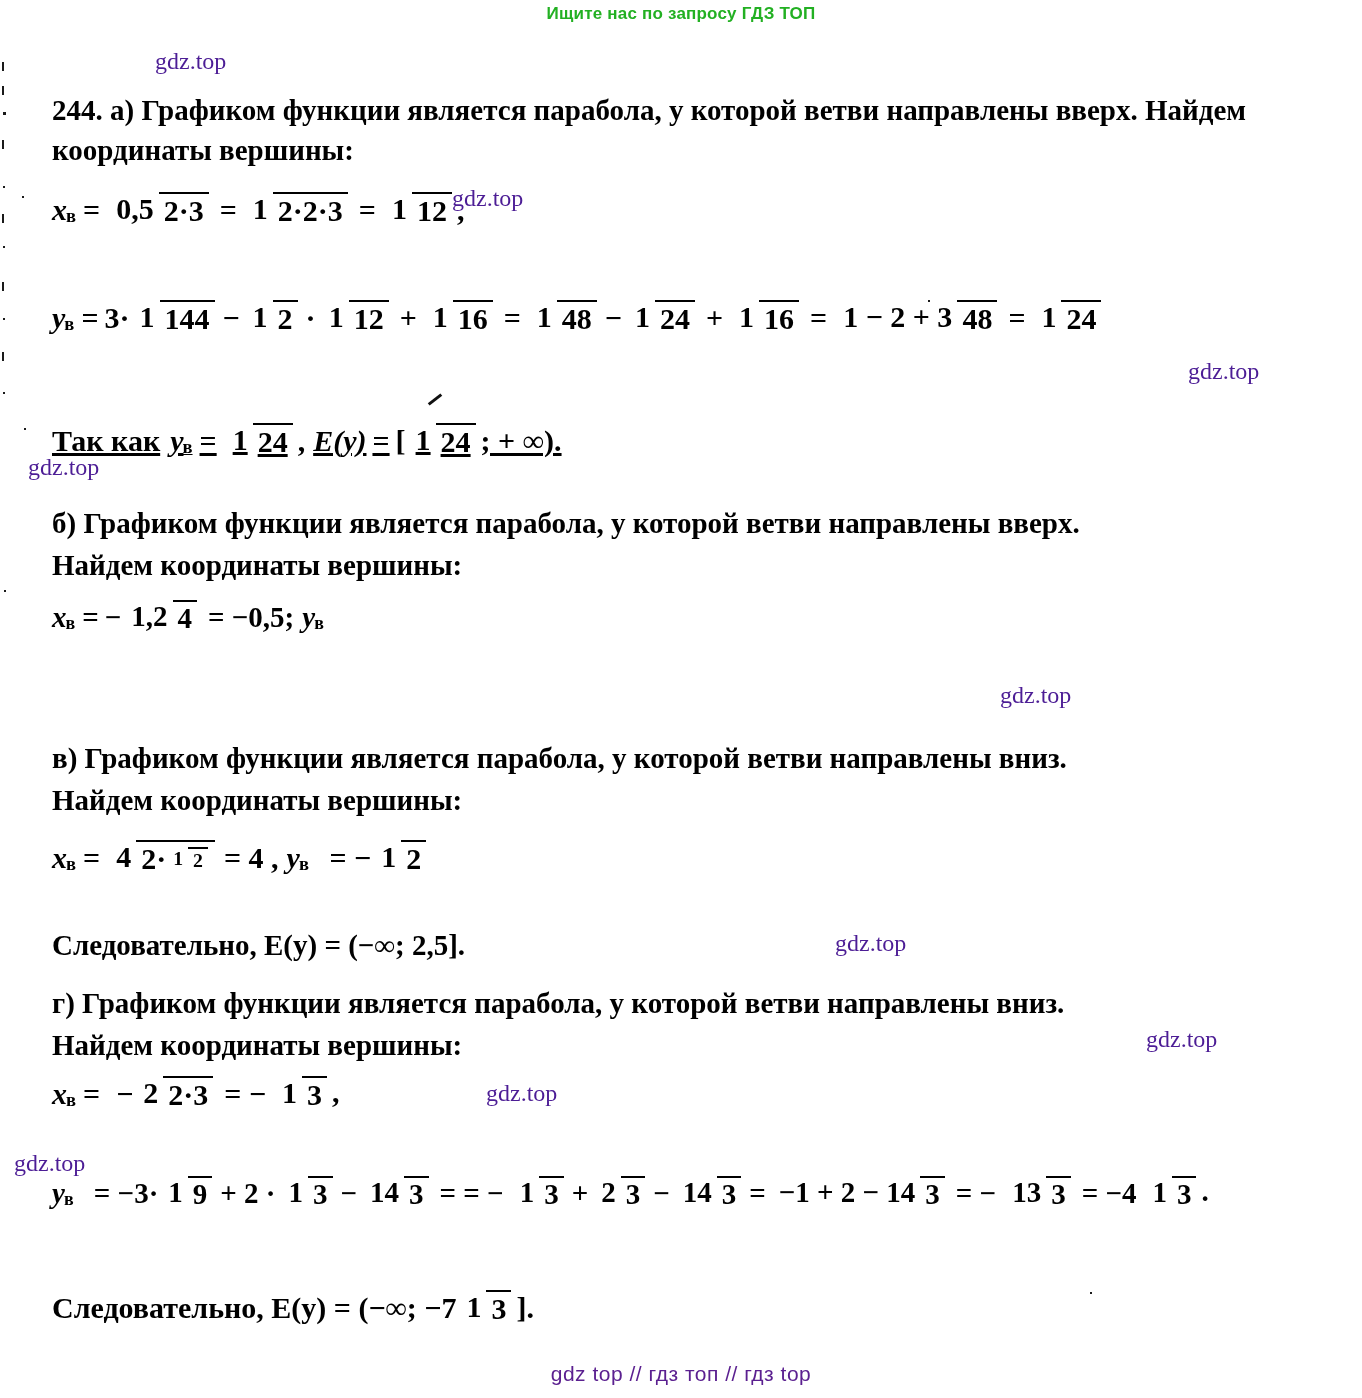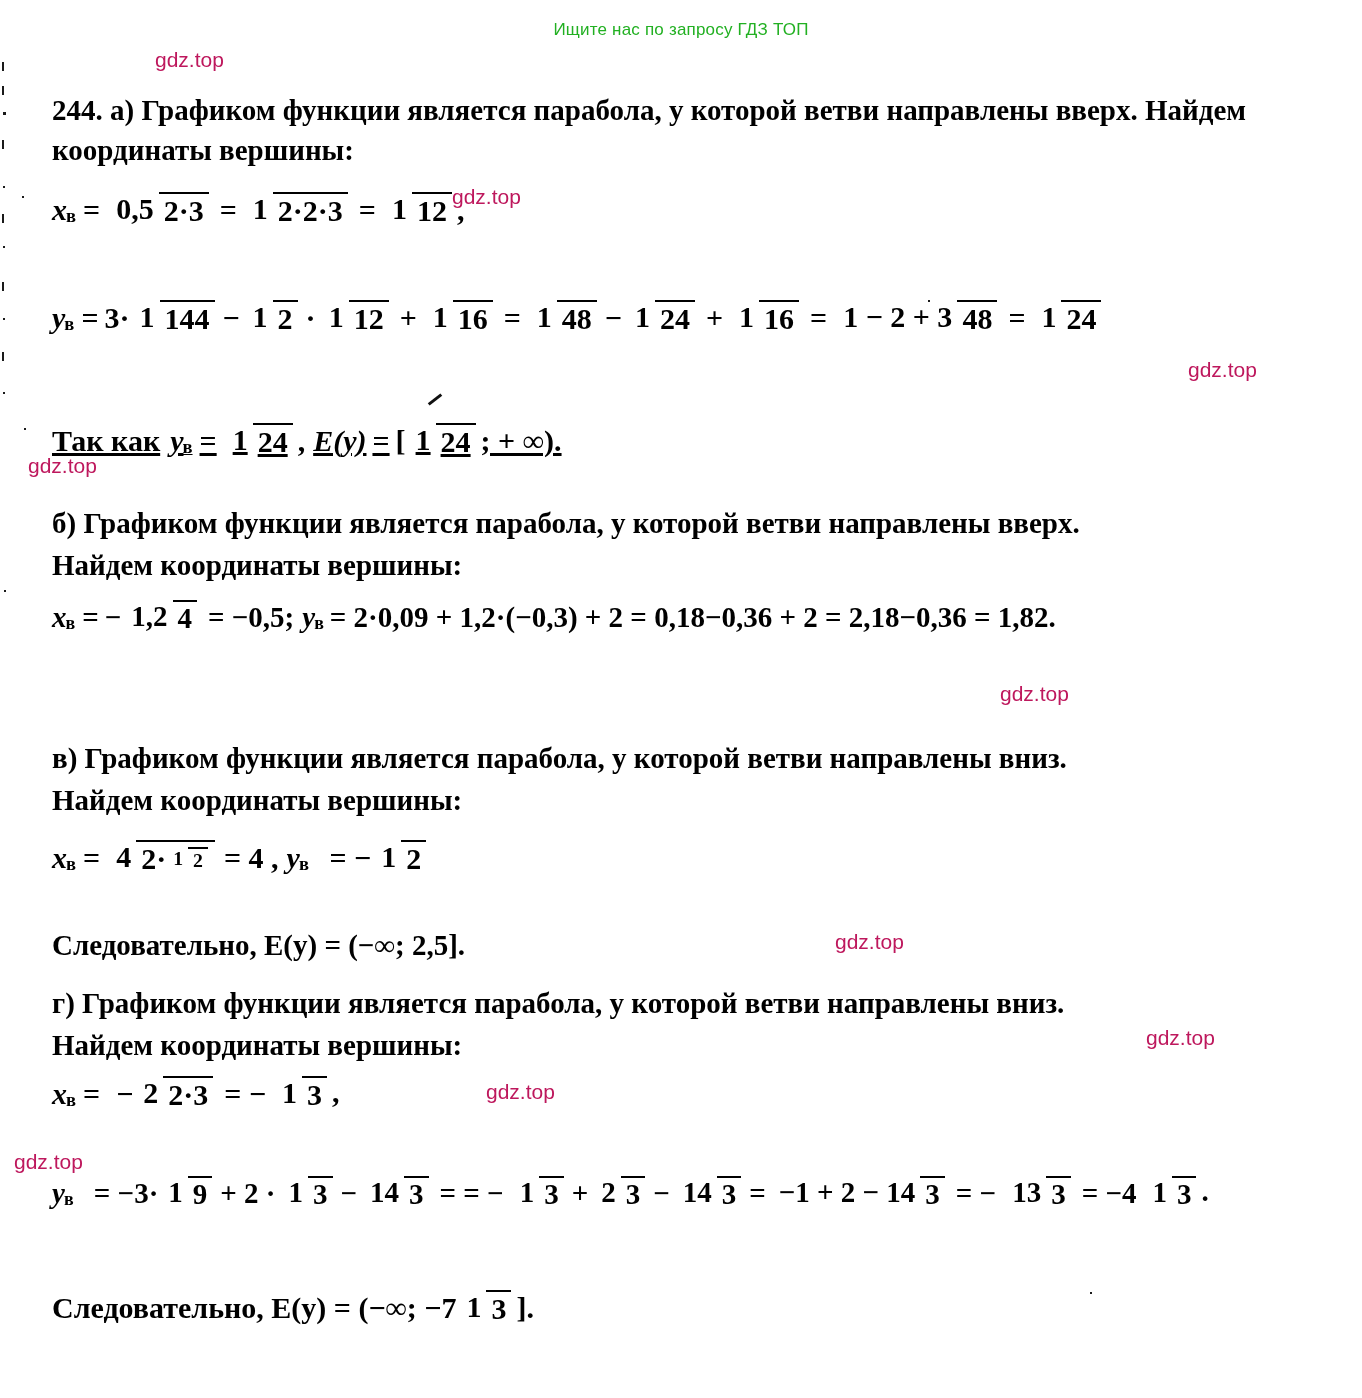--- a/index.html
+++ b/index.html
@@ -12,37 +12,37 @@
     height: 1398px;
     position: relative;
     font-family: "Liberation Serif", serif;
     color: #000000;
     overflow: hidden;
   }
 
   
   .promo {
     position: absolute;
-    top: 20px;
+    top: 4px;
     left: 0;
     width: 100%;
     text-align: center;
     font-family: "Liberation Sans", sans-serif;
     font-size: 17px;
-    font-weight: 400;
+    font-weight: 700;
     color: #22b022;
     letter-spacing: 0.2px;
   }
 
   
   .wm {
     position: absolute;
-    font-family: Liberation Sans, sans-serif;
-    font-size: 21px;
-    color: #be185d;
+    font-family: Liberation Serif, serif;
+    font-size: 24px;
+    color: #4c1d95;
     white-space: nowrap;
   }
 
   .footer {
     position: absolute;
     bottom: 12px;
     left: 0;
     width: 100%;
     text-align: center;
     font-family: "Liberation Sans", sans-serif;
@@ -277,21 +277,20 @@
     <span class="frac">
       <span class="n">1,2</span>
       <span class="d">4</span>
     </span>
     <span style="width:6px;"></span>
     <span>= −0,5;</span>
     <span style="width:8px;"></span>
     <span class="it">y</span>
       <span class="sub">в</span>
     <span style="width:5px;"></span>
-    <span>= 2·0,09 +  1,2·(−0,3) + 2 = 0,18−0,36 + 2 = 2,18−0,36 = 1,82.</span>
   </div>
 
 
   <div class="para" style="left:52px; top:738px;">
     <span>в)</span>
     
     <span>Графиком функции является парабола, у которой ветви направлены вниз.</span>
   </div>
   <div class="para" style="left:52px; top:780px;">
     <span>Найдем координаты вершины:</span>
@@ -408,14 +407,15 @@
 
   <div class="math" style="left:52px; top:1290px;">
     <span>Следовательно, E(y) = (−∞; −7</span>
     <span class="frac">
       <span class="n">1</span>
       <span class="d">3</span>
     </span>
     <span>].</span>
   </div>
 
+  <div class="footer">gdz top  //  гдз топ  //  гдз top</div>
 
 </div>
 
 </body></html>

